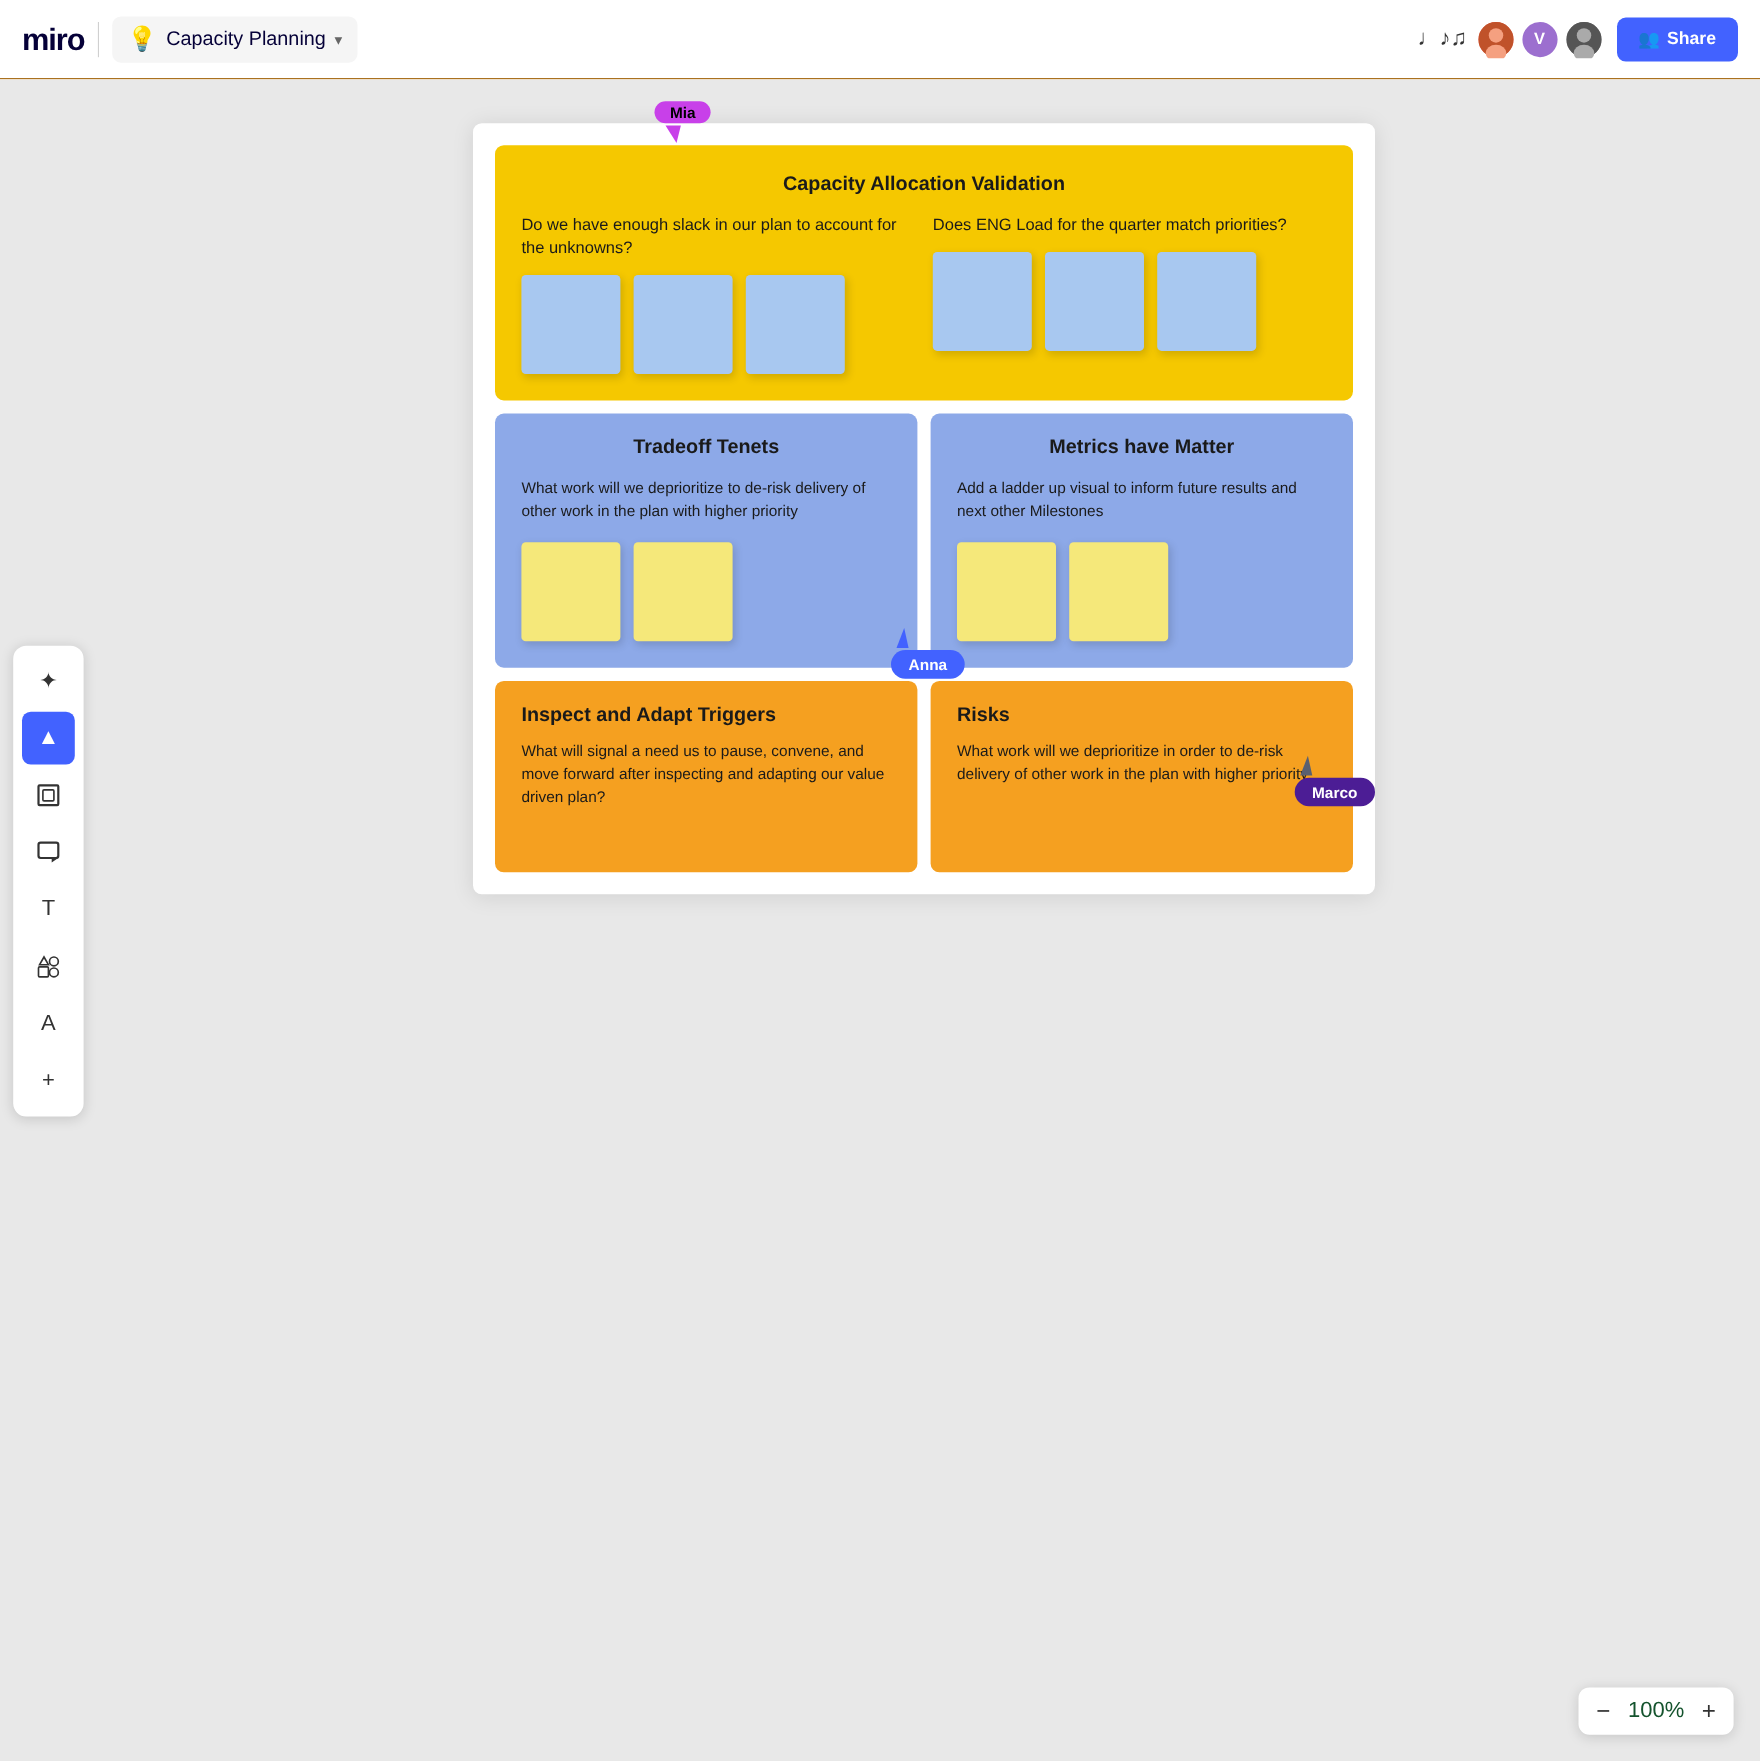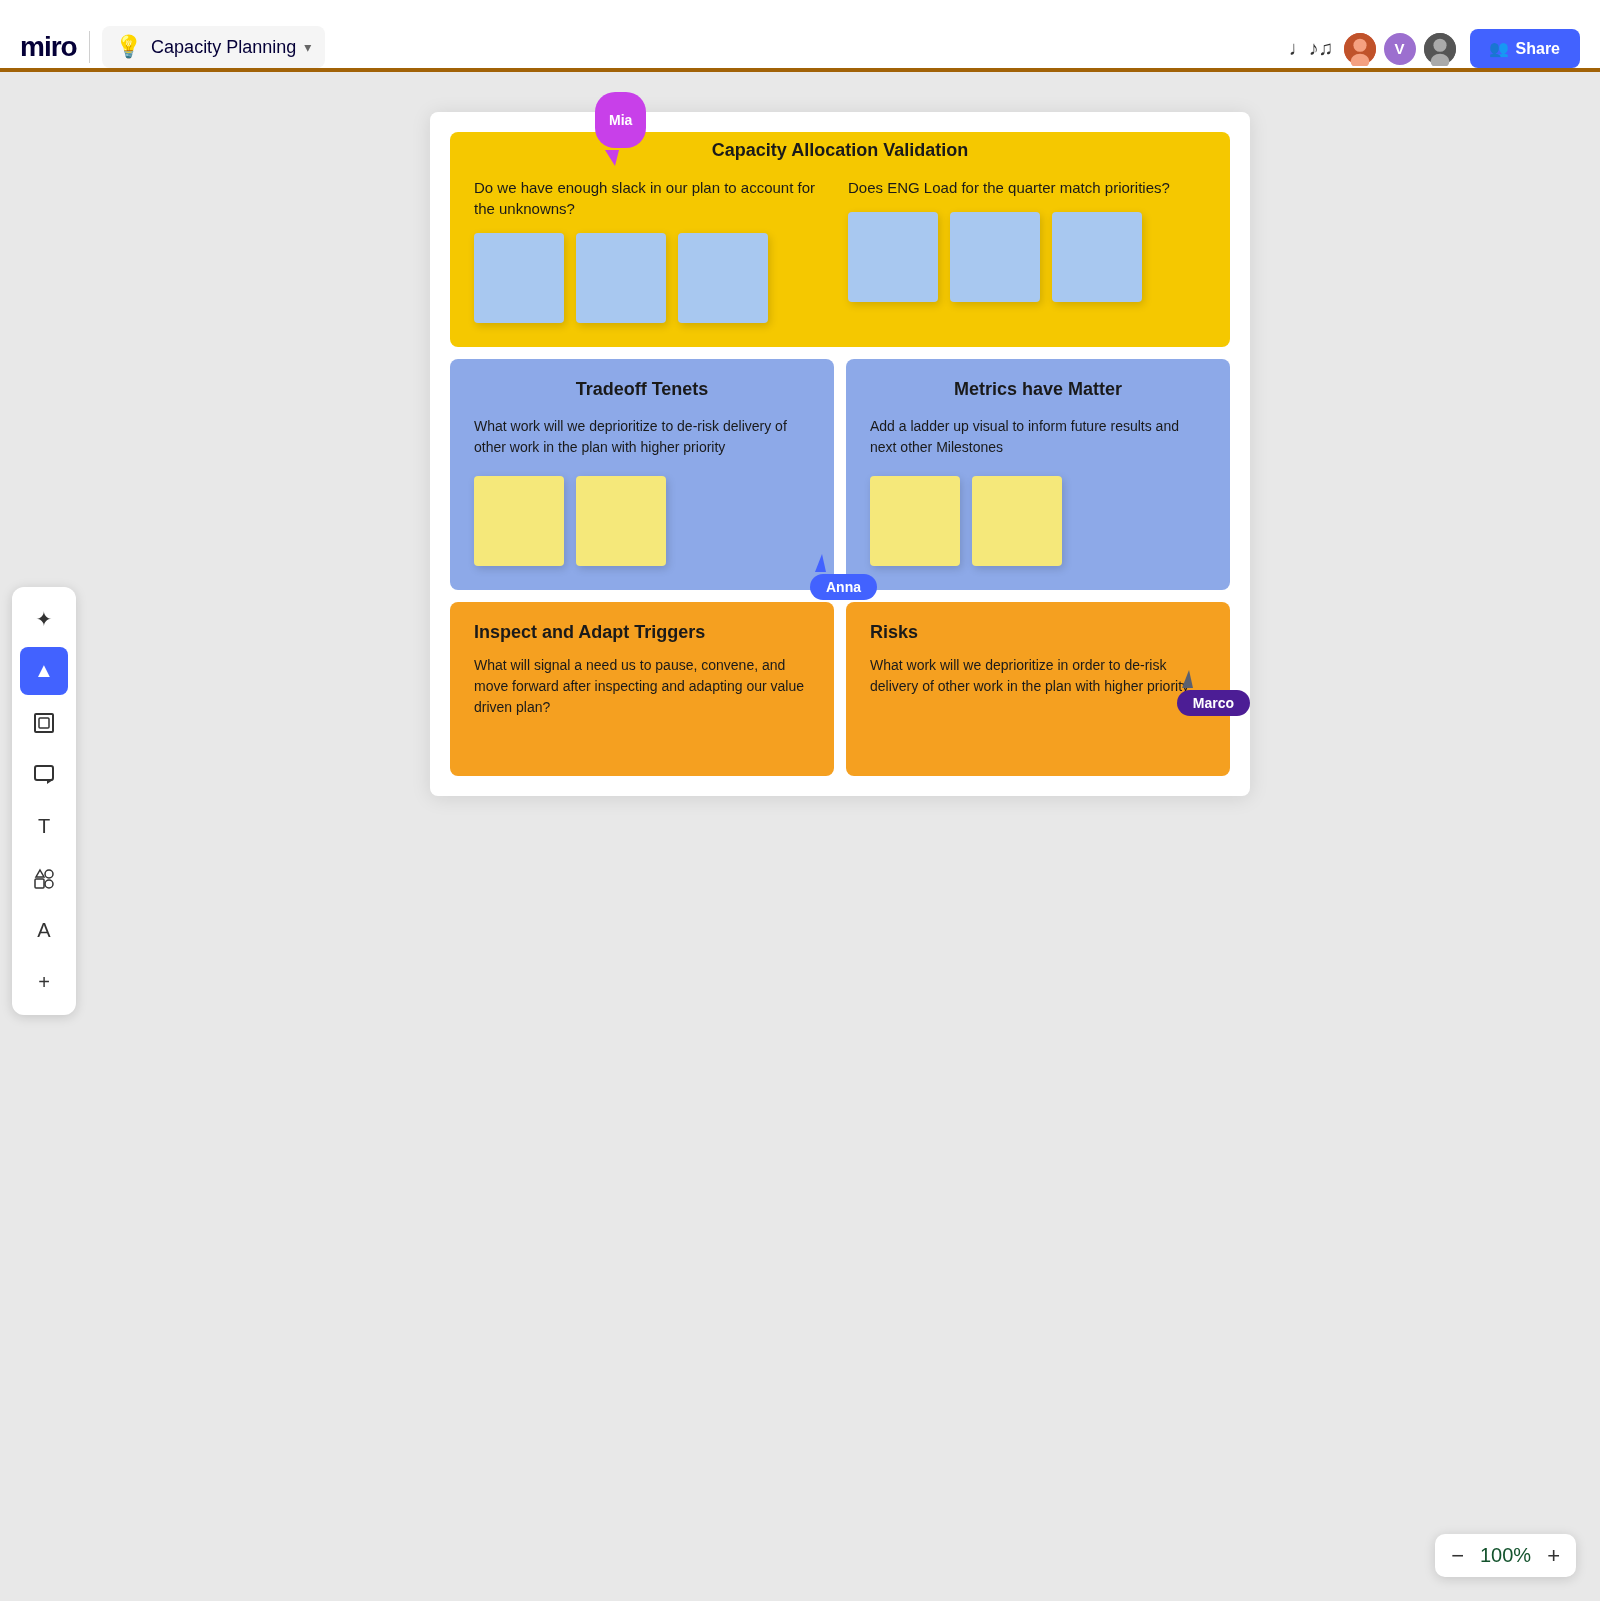--- a/index.html
+++ b/index.html
@@ -1,22 +1,22 @@
 <!DOCTYPE html>
 <html><head>
   <meta charset="utf-8">
   <style>
     * { box-sizing: border-box; margin: 0; padding: 0; }
     body { font-family: -apple-system, BlinkMacSystemFont, 'Segoe UI', sans-serif; background: #e8e8e8; width: 1600px; height: 1601px; overflow: hidden; position: relative; }
 
     
     .header {
       position: fixed; top: 0; left: 0; right: 0; height: 72px;
-      background: #fff; border-bottom: 4px solid #a16207;
-      display: flex; align-items: flex-end; justify-content: space-between;
+      background: #fff; border-bottom: 1px solid #a16207;
+      display: flex; align-items: center; justify-content: space-between;
       padding: 0 20px; z-index: 100;
     }
     .header-left { display: flex; align-items: center; gap: 12px; }
     .miro-logo { font-size: 28px; font-weight: 900; color: #050038; letter-spacing: -1px; }
     .header-divider { width: 1px; height: 32px; background: #d0d0d0; }
     .board-title-btn {
       display: flex; align-items: center; gap: 8px;
       background: #f5f5f5; border: none; border-radius: 8px;
       padding: 8px 14px; cursor: pointer; font-size: 18px; font-weight: 500; color: #050038;
     }
@@ -65,34 +65,34 @@
       box-shadow: 0 2px 20px rgba(0,0,0,0.1);
       position: relative;
     }
 
     
     .cursor-mia {
       position: absolute; top: -20px; left: 165px; z-index: 50;
       display: flex; flex-direction: column; align-items: flex-start;
     }
     .cursor-label {
-      background: #c840e9; color: #ffffff; border-radius: 20px;
-      padding: 20px 14px; font-size: 14px; font-weight: 600; margin-bottom: 2px;
+      background: #c840e9; color: #000000; border-radius: 20px;
+      padding: 2px 14px; font-size: 14px; font-weight: 600; margin-bottom: 2px;
     }
     .cursor-arrow-mia {
       width: 0; height: 0;
       border-left: 10px solid transparent;
       border-right: 4px solid transparent;
       border-top: 16px solid #c840e9;
       margin-left: 10px;
     }
 
     
     .section-yellow {
-      background: #f5c800; border-radius: 8px; padding: 8px 24px 24px;
+      background: #f5c800; border-radius: 8px; padding: 25px 24px 24px;
     }
     .section-title {
       font-size: 18px; font-weight: 700; text-align: center; margin-bottom: 16px; color: #1a1a1a;
     }
     .two-col { display: flex; gap: 16px; }
     .col { flex: 1; }
     .col-question { font-size: 15px; color: #1a1a1a; margin-bottom: 14px; line-height: 1.4; }
     .sticky-row { display: flex; gap: 12px; }
     .sticky-blue {
       width: 90px; height: 90px; background: #a8c8f0; border-radius: 4px;

